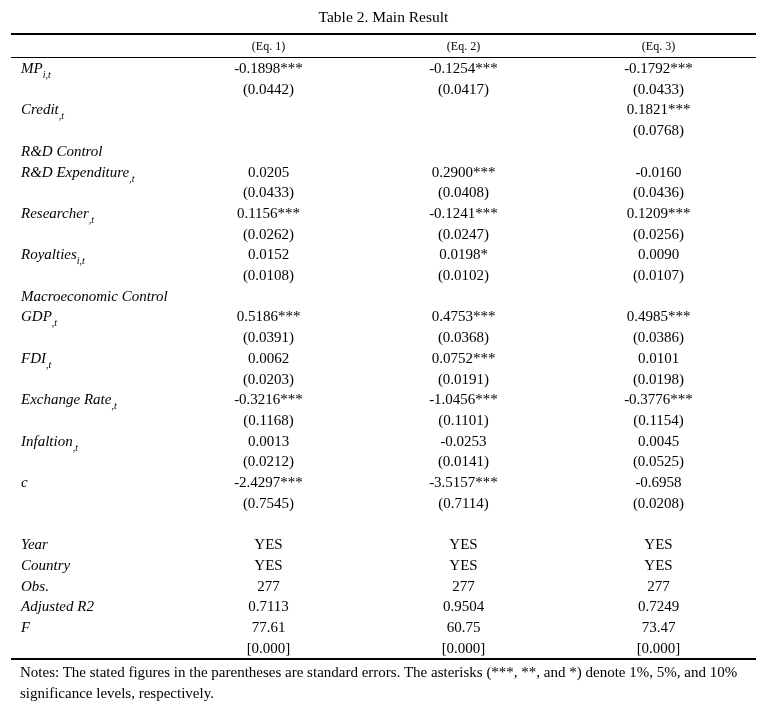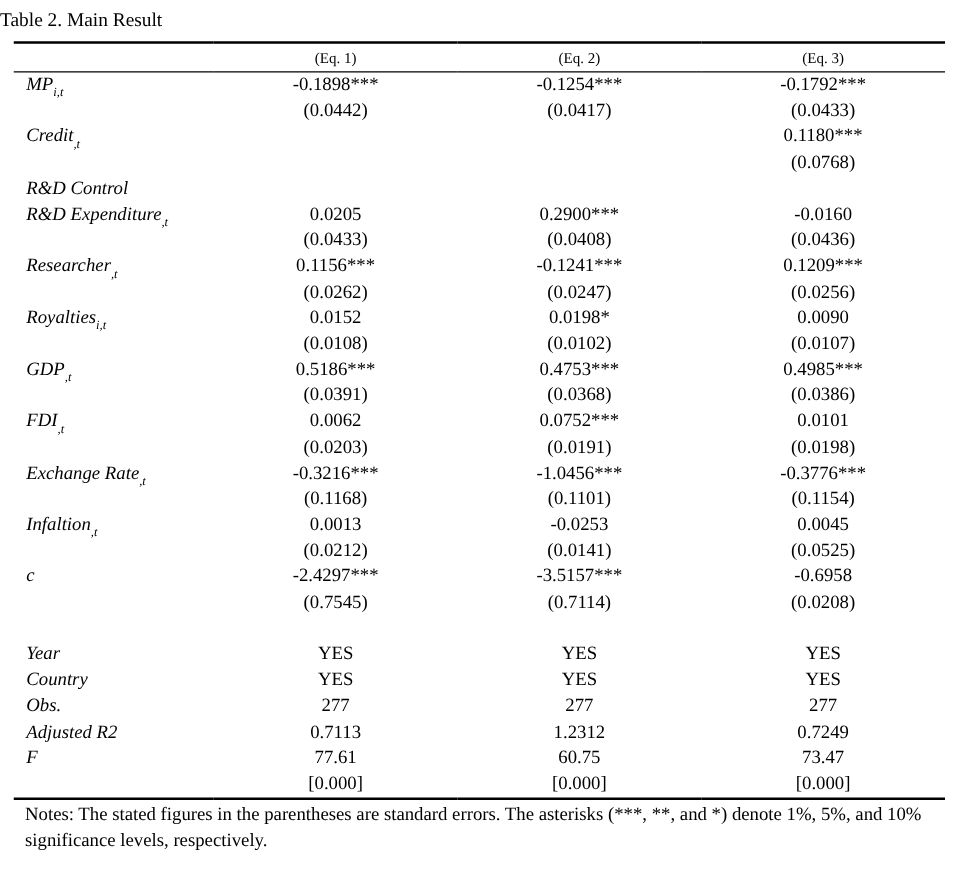--- a/index.html
+++ b/index.html
@@ -8,21 +8,21 @@
     background: #ffffff;
   }
   body {
     width: 767px;
     height: 715px;
     font-family: "Liberation Serif", "DejaVu Serif", serif;
     color: #000000;
     overflow: hidden;
   }
   .title {
-    text-align: left;
+    text-align: center;
     font-size: 15.5px;
     line-height: 20px;
     padding: 7px 0 6px 0;
   }
   table.results {
     border-collapse: collapse;
     table-layout: fixed;
     width: 745px;
     margin-left: 11px;
     border-top: 2px solid #000;
@@ -94,21 +94,21 @@
       <tr>
         <td class="label"></td>
         <td>(0.0442)</td>
         <td>(0.0417)</td>
         <td>(0.0433)</td>
       </tr>
       <tr>
         <td class="label">Credit<sub>,t</sub></td>
         <td></td>
         <td></td>
-        <td>0.1180***</td>
+        <td>0.1821***</td>
       </tr>
       <tr>
         <td class="label"></td>
         <td></td>
         <td></td>
         <td>(0.0768)</td>
       </tr>
       <tr>
         <td class="label">R&amp;D Control</td>
         <td></td>
@@ -145,20 +145,26 @@
         <td>0.0198*</td>
         <td>0.0090</td>
       </tr>
       <tr>
         <td class="label"></td>
         <td>(0.0108)</td>
         <td>(0.0102)</td>
         <td>(0.0107)</td>
       </tr>
       <tr>
+        <td class="label">Macroeconomic Control</td>
+        <td></td>
+        <td></td>
+        <td></td>
+      </tr>
+      <tr>
         <td class="label">GDP<sub>,t</sub></td>
         <td>0.5186***</td>
         <td>0.4753***</td>
         <td>0.4985***</td>
       </tr>
       <tr>
         <td class="label"></td>
         <td>(0.0391)</td>
         <td>(0.0368)</td>
         <td>(0.0386)</td>
@@ -231,21 +237,21 @@
       </tr>
       <tr>
         <td class="label">Obs.</td>
         <td>277</td>
         <td>277</td>
         <td>277</td>
       </tr>
       <tr>
         <td class="label">Adjusted R2</td>
         <td>0.7113</td>
-        <td>1.2312</td>
+        <td>0.9504</td>
         <td>0.7249</td>
       </tr>
       <tr>
         <td class="label">F</td>
         <td>77.61</td>
         <td>60.75</td>
         <td>73.47</td>
       </tr>
       <tr>
         <td class="label"></td>

